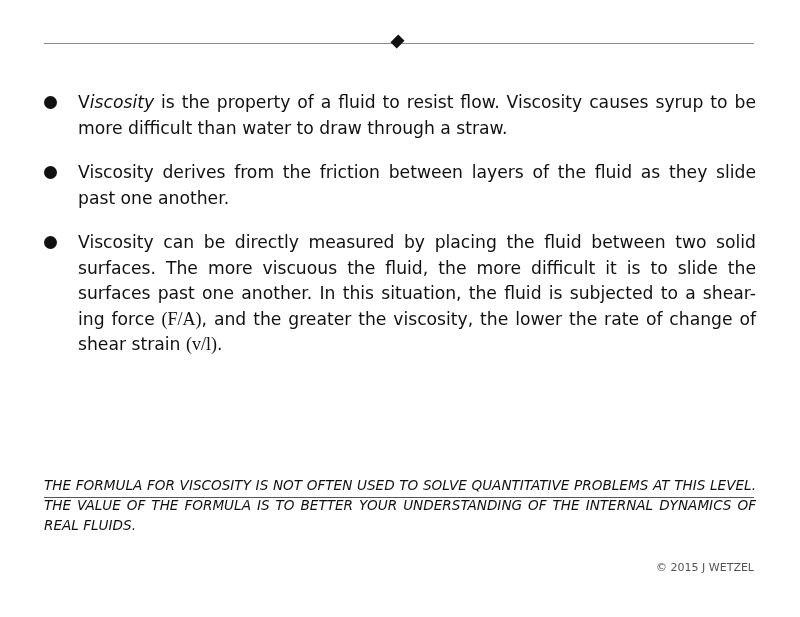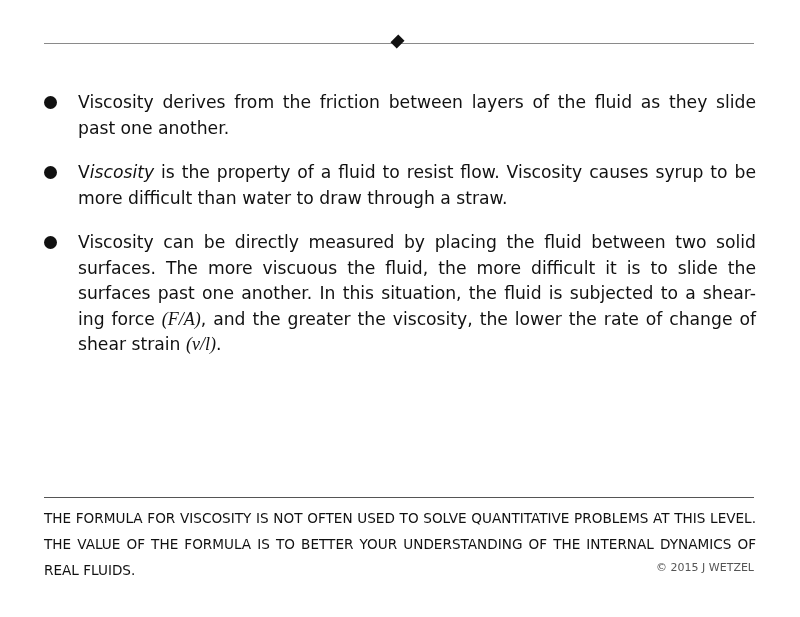--- a/index.html
+++ b/index.html
@@ -8,42 +8,42 @@
     .top-rule { position: absolute; left: 44px; top: 43px; width: 710px; height: 0;
                 border-top: 1.5px solid #8a8a8a; }
     .diamond { position: absolute; left: 392px; top: 36px; width: 11px; height: 11px;
                background: #111; transform: rotate(45deg) scaleX(0.8); }
     .bullets { position: absolute; left: 44px; top: 90px; width: 712px; }
     .item { position: relative; padding-left: 34px; margin-bottom: 19px;
             font-size: 17.2px; line-height: 25.5px; text-align: justify; }
     .dot { position: absolute; left: 0; top: 6px; width: 13px; height: 13px;
            border-radius: 50%; background: #111; }
     .it { font-style: italic; }
-    .serif-it { font-family: "Liberation Serif", serif; font-style: italic; font-size: 18px; }
+    .serif-it { font-family: "Liberation Serif", serif; font-size: 18px; }
     .bottom-rule { position: absolute; left: 44px; top: 497px; width: 710px; height: 0;
                    border-top: 1.2px solid #555; }
-    .footer-note { position: absolute; left: 44px; top: 505px; width: 712px;
-                   font-size: 13.6px; line-height: 26px; text-align: justify; }
+    .footer-note { position: absolute; left: 44px; top: 475px; width: 712px;
+                   font-size: 13.6px; line-height: 20px; text-align: justify; font-style: italic; }
     .copyright { position: absolute; right: 46px; top: 561px; font-size: 11px;
                  color: #555; }
   </style>
 </head>
 <body>
 
 <div class="top-rule"></div>
 <div class="diamond"></div>
 
 <div class="bullets">
   <div class="item">
     <span class="dot"></span>
-    <span>Viscosity derives from the friction between layers of the fluid as they slide past one another.</span>
+    <span>V</span><span class="it">iscosity</span><span> is the property of a fluid to resist flow.  Viscosity causes syrup to be more difficult than water to draw through a straw.</span>
   </div>
   <div class="item">
     <span class="dot"></span>
-    <span>V</span><span class="it">iscosity</span><span> is the property of a fluid to resist flow.  Viscosity causes syrup to be more difficult than water to draw through a straw.</span>
+    <span>Viscosity derives from the friction between layers of the fluid as they slide past one another.</span>
   </div>
   <div class="item">
     <span class="dot"></span>
     <span>Viscosity can be directly measured by placing the fluid between two solid surfaces.  The more viscuous the fluid, the more difficult it is to slide the surfaces past one another.  In this situation, the fluid is subjected to a shear-ing force </span><span class="serif-it">(F/A)</span><span>, and the greater the viscosity, the lower the rate of change of shear strain </span><span class="serif-it">(v/l)</span><span>.</span>
   </div>
 </div>
 
 <div class="bottom-rule"></div>
 <div class="footer-note">THE FORMULA FOR VISCOSITY IS NOT OFTEN USED TO SOLVE QUANTITATIVE PROBLEMS AT THIS LEVEL. THE VALUE OF THE FORMULA IS TO BETTER YOUR UNDERSTANDING OF THE INTERNAL DYNAMICS OF REAL FLUIDS.</div>
 <div class="copyright">© 2015 J WETZEL</div>

